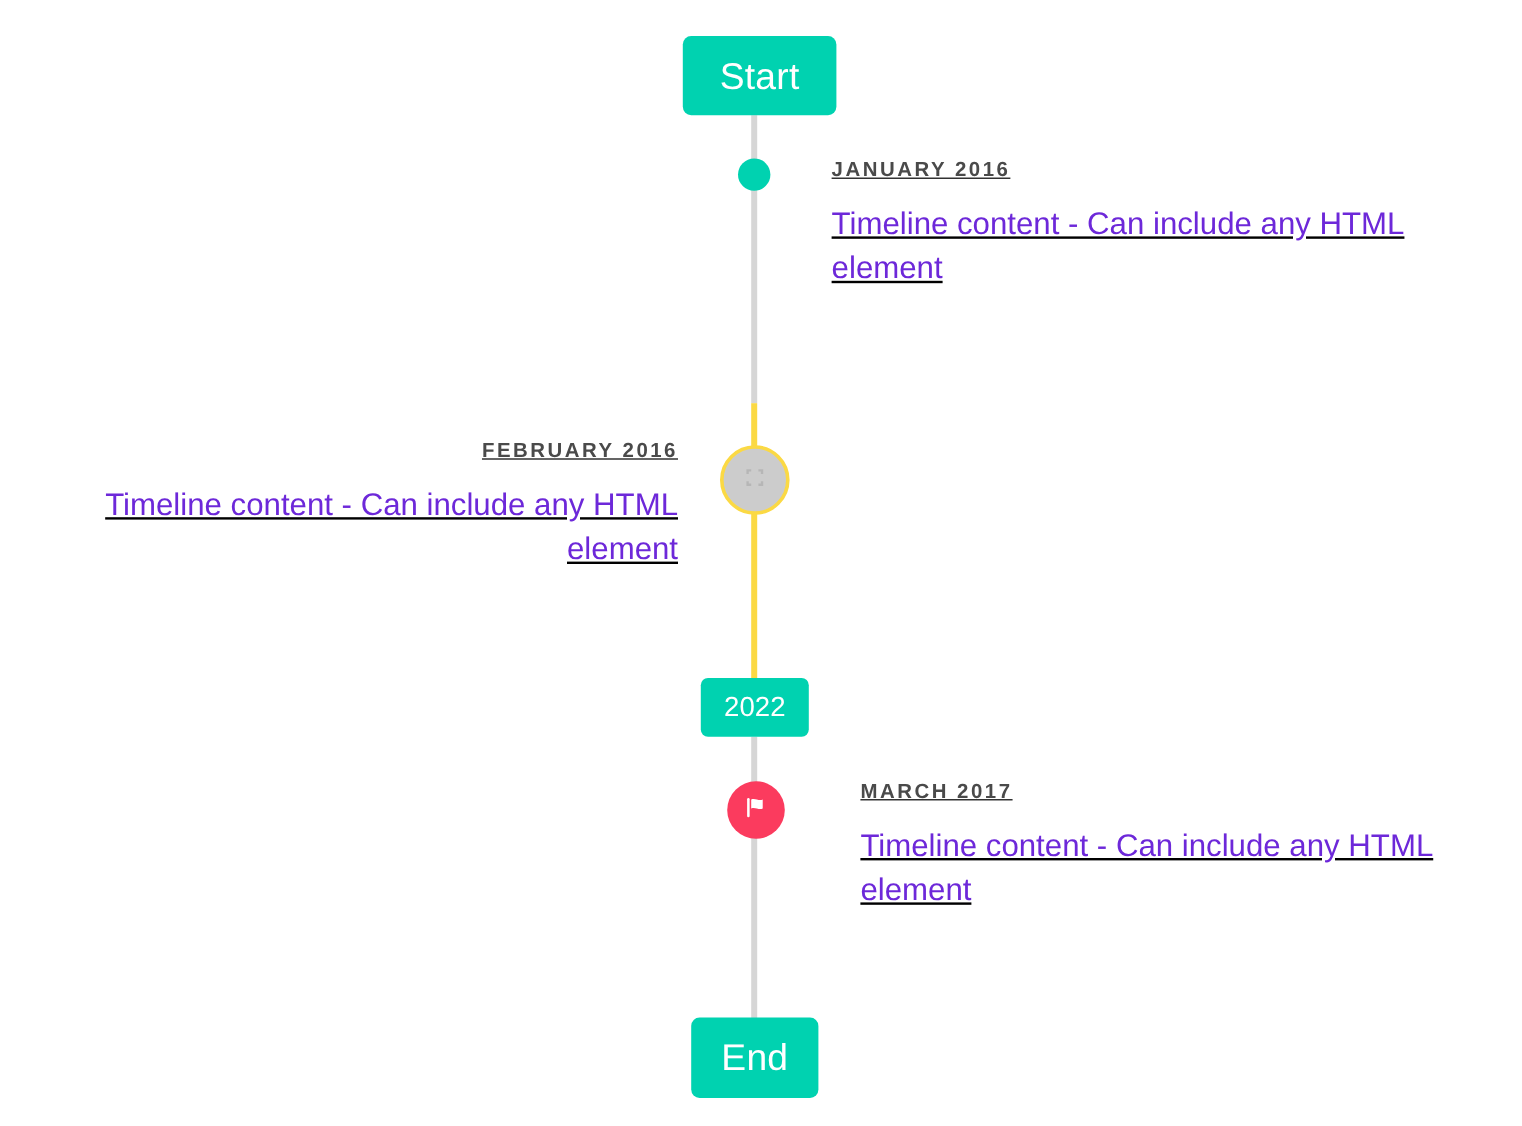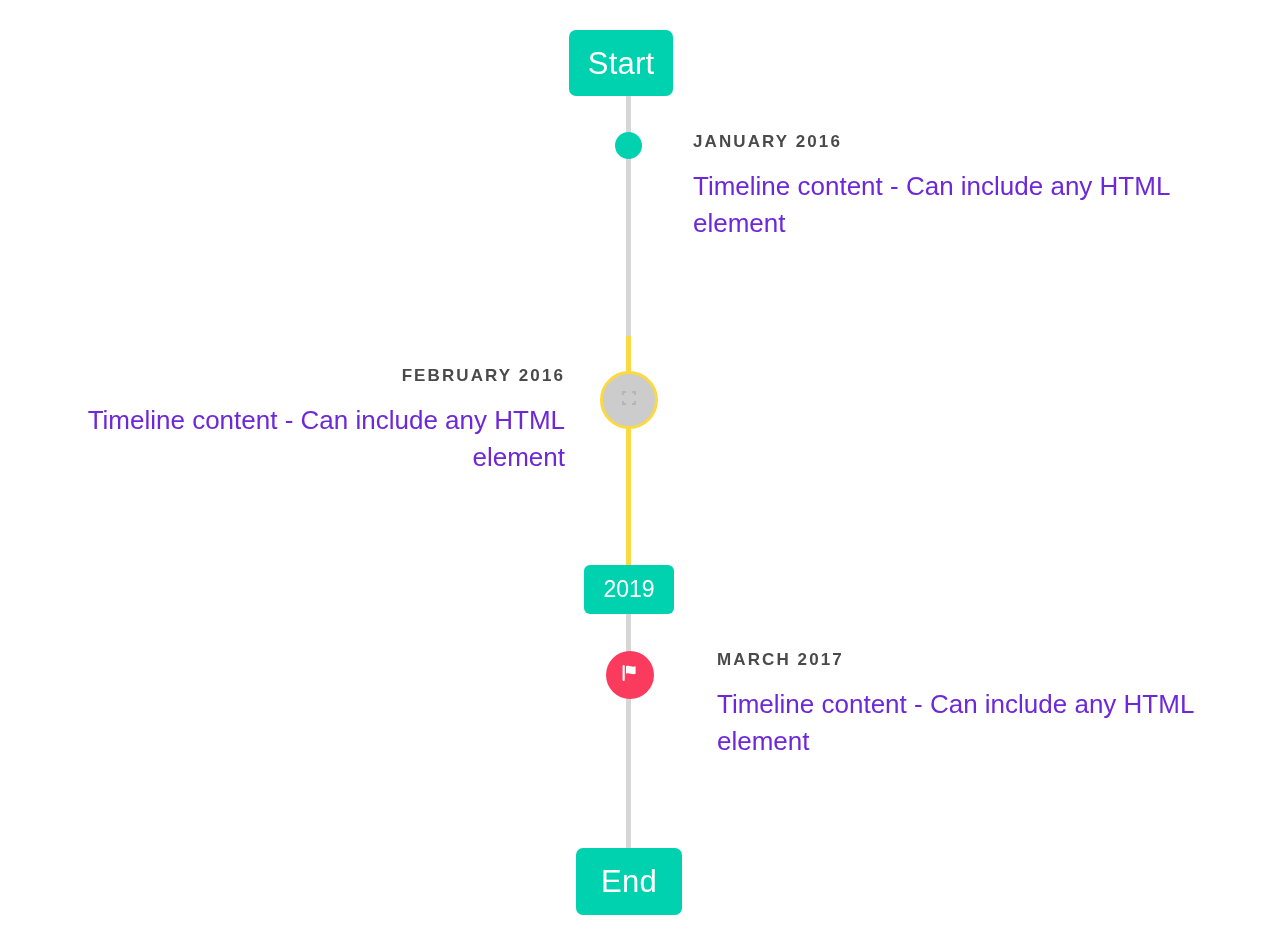--- a/index.html
+++ b/index.html
@@ -43,21 +43,21 @@
     justify-content: center;
     background: #00d2b0;
     color: #ffffff;
     border-radius: 7px;
     font-size: 31px;
     font-weight: 400;
     letter-spacing: 0.2px;
     line-height: 1;
     box-sizing: border-box;
   }
-  .cap-start { left: 569px; top: 30px;  width: 104px; height: 66px; }
+  .cap-start { left: 569px; top: 30px;  width: 128px; height: 66px; }
   .cap-end   { left: 576px; top: 848px; width: 106px; height: 67px; }
 
   .cap-mid {
     position: absolute;
     left: 584px;
     top: 565px;
     width: 90px;
     height: 49px;
     display: flex;
     align-items: center;
@@ -98,21 +98,21 @@
     left: 606px;
     top: 651px;
     width: 48px;
     height: 48px;
     background: #fb3b5e;
   }
 
   .icon-faint { opacity: 0.22; }
 
   
-  .entry { position: absolute; }
+  .entry { position: absolute; text-decoration: underline; }
 
   .entry-right { left: 693px; width: 540px; text-align: left; }
   .entry-left  { left: 28px;  width: 537px; text-align: right; }
 
   .entry-date {
     font-size: 17px;
     font-weight: bold;
     letter-spacing: 2.1px;
     color: #4a4a4a;
     text-transform: uppercase;
@@ -156,21 +156,21 @@
         <path d="M3 13 h2 v2 h2 v2 h-4 z" fill="#6b6b6b"></path>
         <path d="M15 13 h2 v4 h-4 v-2 h2 z" fill="#6b6b6b"></path>
       </svg>
     </span>
   </div>
   <div class="entry entry-left entry-feb">
     <p class="entry-date">February 2016</p>
     <p class="entry-body">Timeline content - Can include any HTML element</p>
   </div>
 
-  <div class="cap-mid">2019</div>
+  <div class="cap-mid">2022</div>
 
   <div class="marker marker-flag">
     <span>
       <svg width="24" height="24" viewBox="0 0 24 24" aria-hidden="true">
         <rect x="4.6" y="4" width="2.1" height="16" rx="1" fill="#ffffff"></rect>
         <path d="M8 5.2 c3.2 -1.5 6.4 1.5 9.6 0 v7.6 c-3.2 1.5 -6.4 -1.5 -9.6 0 z" fill="#ffffff"></path>
       </svg>
     </span>
   </div>
   <div class="entry entry-right entry-mar">

